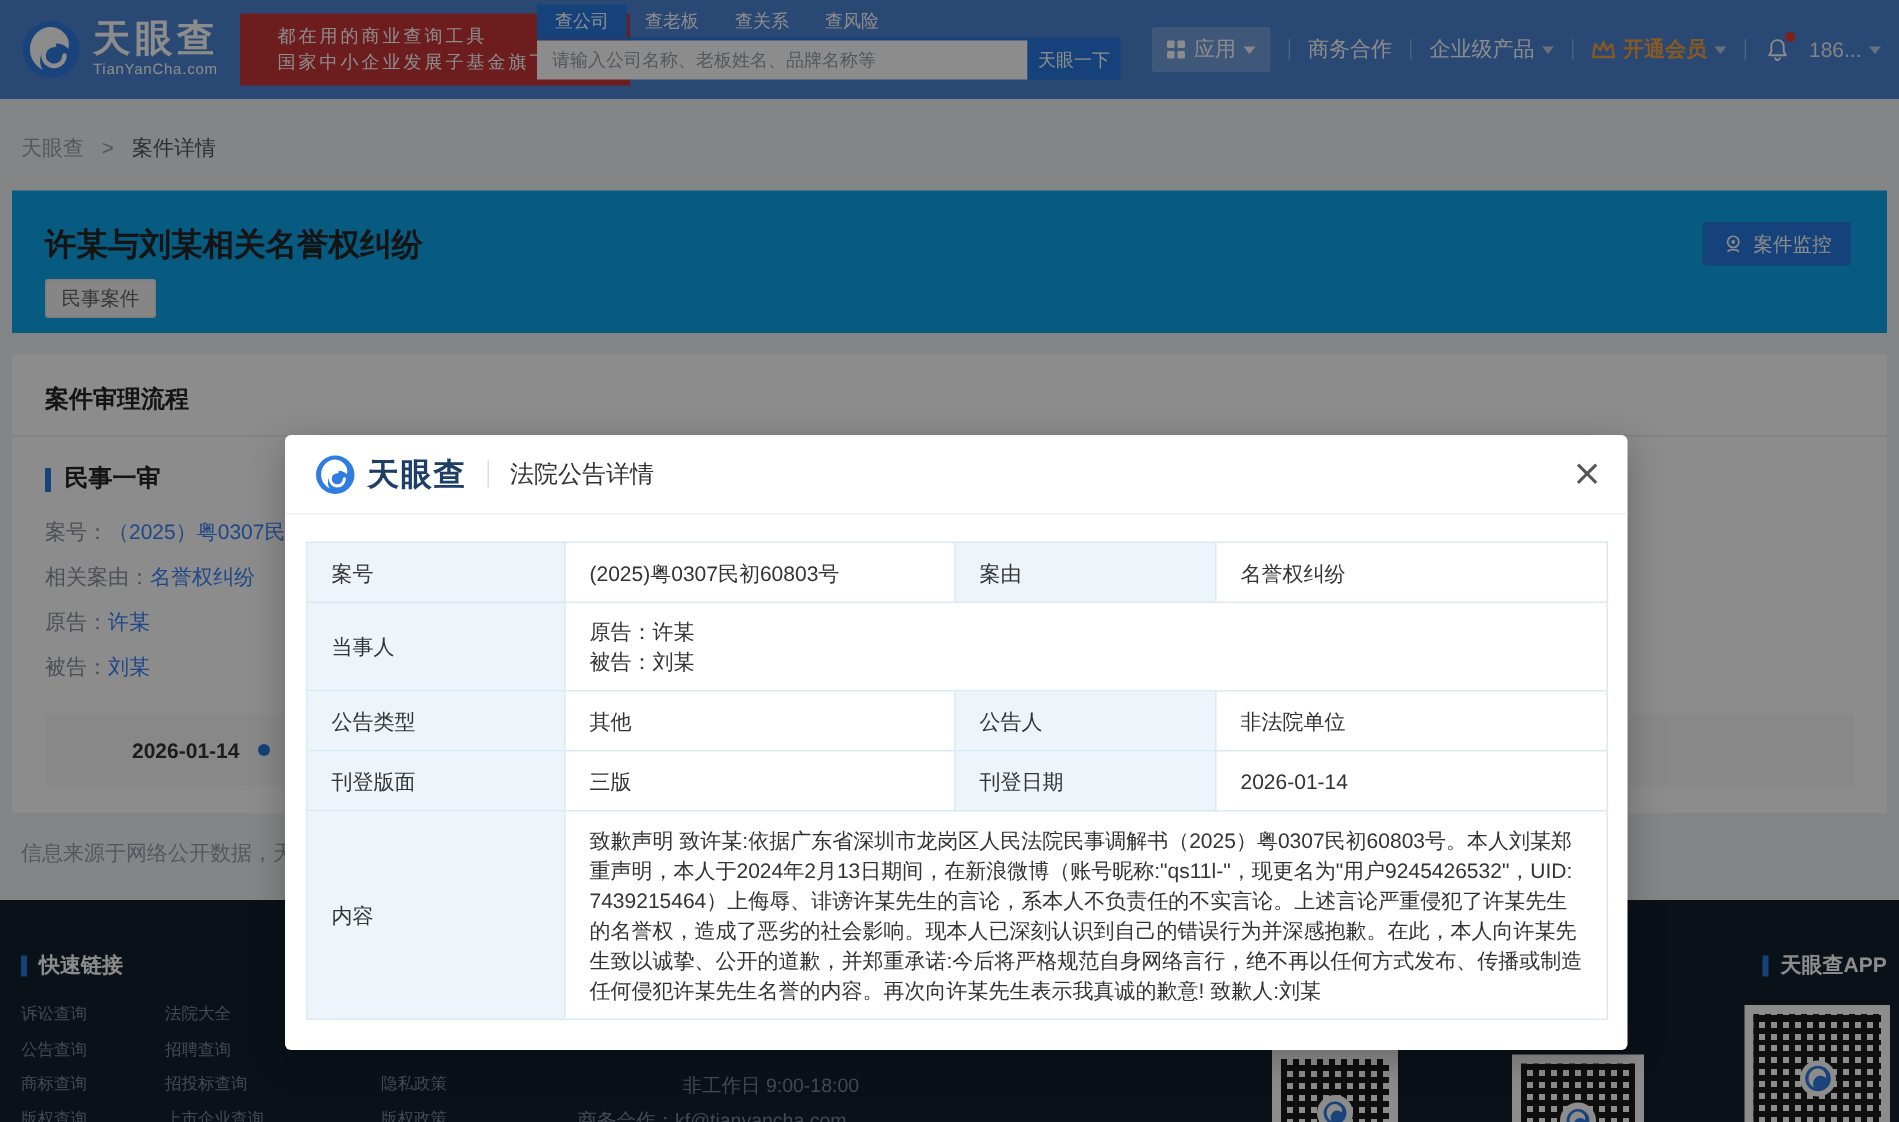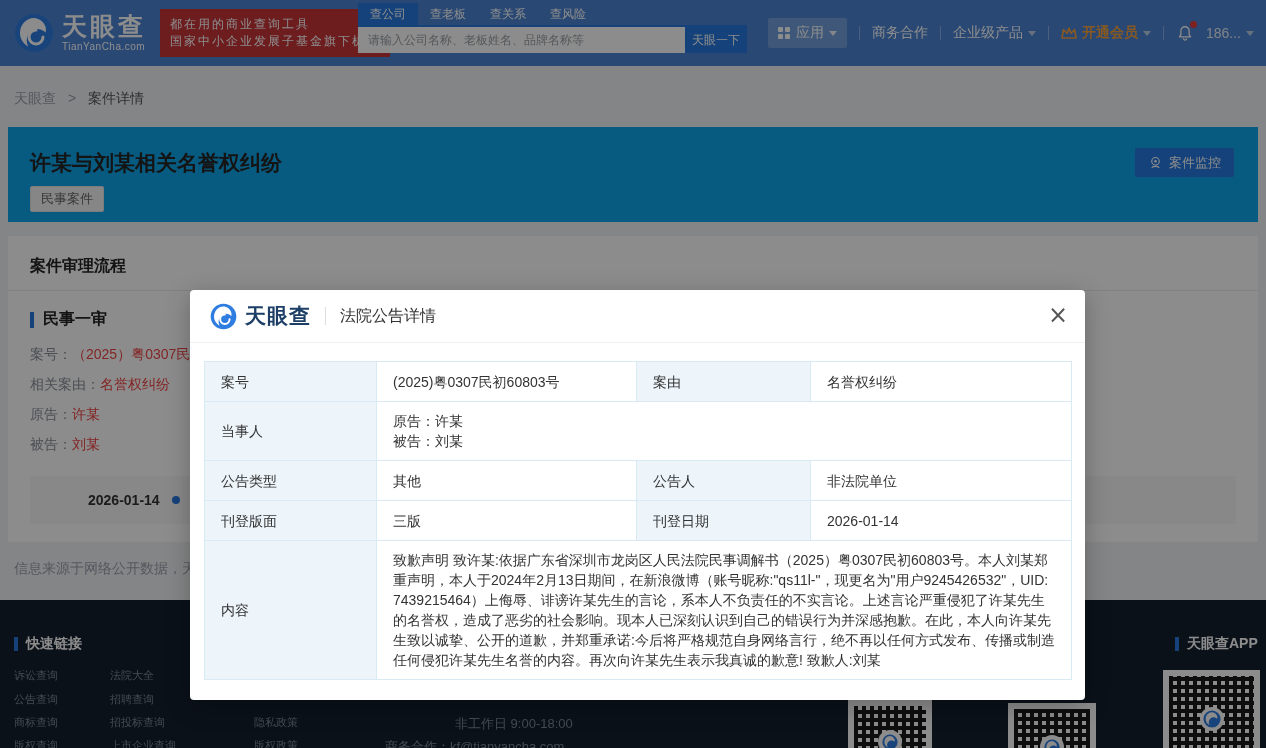--- a/index.html
+++ b/index.html
@@ -6,21 +6,21 @@
   *{box-sizing:border-box;}
   .stage{position:relative;width:1266px;height:748px;overflow:hidden;
     font-family:"Liberation Sans","DejaVu Sans",sans-serif;background:#F0F2F5;}
 
   
   .topbar{position:absolute;top:0;left:0;width:1266px;height:66px;background:#4C84D4;display:flex;align-items:center;}
   .logo{display:flex;align-items:center;margin-left:14px;}
   .logo-txt{margin-left:8px;color:#fff;line-height:1;}
   .logo-brand{font-size:25px;font-weight:bold;letter-spacing:3px;}
   .logo-domain{font-size:10px;margin-top:3px;letter-spacing:.5px;}
-  .slogan{margin-left:14px;background:#C8353A;color:#fff;padding:7px 10px;line-height:1;}
+  .slogan{margin-left:14px;background:#C8353A;color:#fff;padding:7px 25px;line-height:1;}
   .slogan div{font-size:12px;letter-spacing:2px;line-height:17px;white-space:nowrap;}
   .search-area{position:absolute;left:358px;top:3px;width:389px;}
   .search-tabs{display:flex;height:22px;}
   .search-tab{color:#fff;font-size:12px;padding:0 12px;line-height:22px;cursor:pointer;white-space:nowrap;}
   .search-tab.active{background:#2779DE;}
   .search-row{display:flex;height:28px;border-top:2px solid #2779DE;}
   .search-row input{flex:1;border:none;outline:none;padding:0 10px;font-size:12px;color:#000000;
     font-family:"Liberation Sans","DejaVu Sans",sans-serif;}
   .search-row input::placeholder{color:#9AA0A6;}
   .search-btn{width:62px;background:#2779DE;color:#fff;border:none;font-size:12px;cursor:pointer;
@@ -52,21 +52,21 @@
   
   .main-card{position:absolute;top:236px;left:8px;width:1250px;height:306px;background:#fff;overflow:hidden;}
   .section-title{padding:20px 22px 13px;font-size:16px;font-weight:bold;color:#252525;}
   .divider{border:none;border-top:1px solid #ECECEC;margin:0;}
   .stage-heading{display:flex;align-items:center;margin:18px 22px 0;}
   .blue-bar{width:4px;height:16px;background:#2779DE;margin-right:9px;}
   .stage-heading span{font-size:16px;font-weight:bold;color:#252525;}
   .field-row{margin:10px 22px 0;font-size:14px;line-height:20px;}
   .field-row.first{margin-top:14px;}
   .field-label{color:#8A8F99;}
-  .field-value{color:#ef4444;text-align:center;}
+  .field-value{color:#3b82f6;text-align:center;}
   .timeline-box{margin:22px 22px 0;height:48px;background:#F7F8FA;display:flex;align-items:center;}
   .timeline-date{margin-left:58px;font-size:14px;font-weight:bold;color:#333;}
   .timeline-dot{width:8px;height:8px;border-radius:50%;background:#2779DE;margin-left:12px;}
 
   
   .notice{position:absolute;top:560px;left:14px;font-size:14px;color:#9AA1AB;}
 
   
   .footer{position:absolute;top:600px;left:0;width:1266px;height:148px;background:#141F2E;}
   .f-title{position:absolute;display:flex;align-items:center;color:#fff;font-size:14px;font-weight:bold;}

